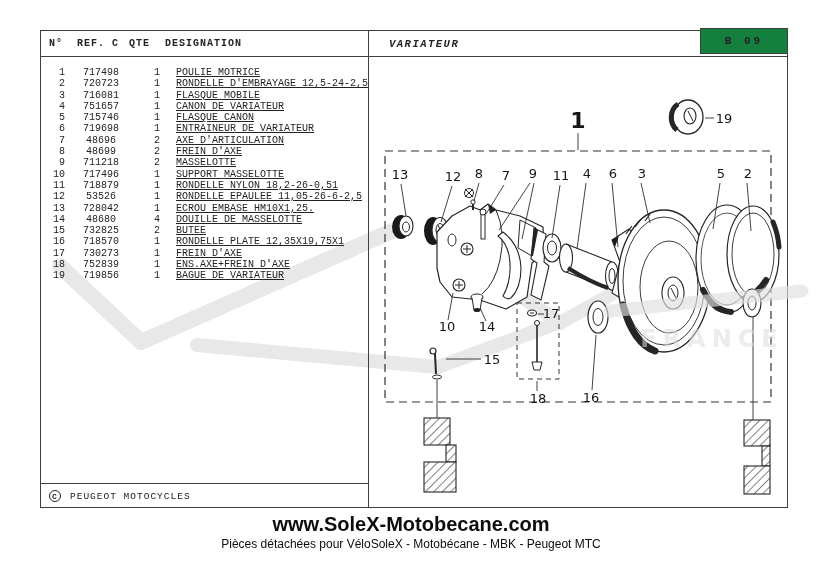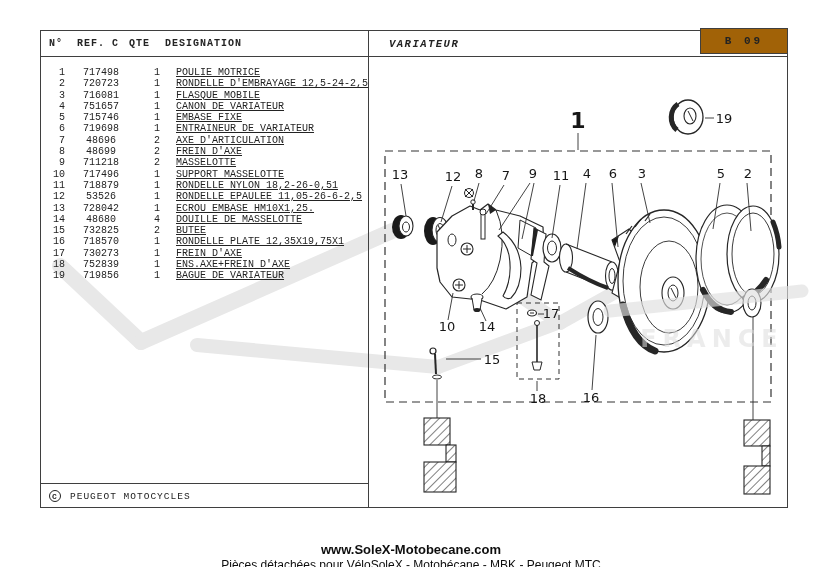--- a/index.html
+++ b/index.html
@@ -9,37 +9,37 @@
   .page{position:absolute;left:40px;top:30px;width:748px;height:478px;
         border:1.5px solid #3f3f3f;box-sizing:border-box;background:transparent;z-index:1;}
   .header-band{position:absolute;left:0;top:0;width:100%;height:26px;
         border-bottom:1.3px solid #3f3f3f;box-sizing:border-box;}
   .vdiv{position:absolute;left:327px;top:0;height:100%;width:0;border-left:1.3px solid #3f3f3f;}
   .th{position:absolute;top:7px;font-size:10px;font-weight:bold;color:#232323;letter-spacing:1px;white-space:pre;}
   .th-no{left:8px;} .th-ref{left:36px;} .th-qte{left:88px;} .th-des{left:124px;}
   .title-variateur{position:absolute;left:348px;top:7px;font-size:10.5px;font-style:italic;
         letter-spacing:1.5px;color:#232323;font-weight:bold;text-align:center;}
   .code-box{position:absolute;left:659px;top:-3px;width:88px;height:26px;border:1.6px solid #3f3f3f;
-        background:#a16207;box-sizing:border-box;display:flex;align-items:center;justify-content:center;
+        background:#15803d;box-sizing:border-box;display:flex;align-items:center;justify-content:center;
         font-size:11px;font-weight:bold;letter-spacing:3px;color:#232323;}
   .rows{position:absolute;left:4px;top:36px;}
   .prow{display:flex;height:11.3px;font-size:10px;color:#232323;line-height:11.3px;}
   .c-n{width:20px;text-align:right;}
   .c-ref{width:44px;text-align:center;margin-left:14px;}
   .c-q{width:37px;text-align:right;}
   .c-d{margin-left:16px;white-space:pre;text-decoration:underline;}
   .bottom-line{position:absolute;left:0;top:452px;width:327px;border-top:1.2px solid #3f3f3f;}
   .copyright{position:absolute;left:8px;top:459px;display:flex;align-items:center;gap:9px;
         font-size:9.5px;color:#232323;letter-spacing:1px;}
   .csym{width:12px;height:12px;border:1.2px solid #232323;border-radius:50%;box-sizing:border-box;
         display:flex;align-items:center;justify-content:center;font-size:8px;font-weight:bold;}
   .diagram-layer{position:absolute;left:0;top:0;z-index:2;pointer-events:none;}
   .footer{position:absolute;left:0;top:513px;width:822px;text-align:center;z-index:3;
         font-family:"Liberation Sans","DejaVu Sans",sans-serif;color:#0d0d0d;}
-  .f1{font-size:13px;font-weight:bold;margin-top:29px;}
+  .f1{font-size:20px;font-weight:bold;}
   .f2{font-size:12px;margin-top:1px;}
   .lbl{font-family:"DejaVu Sans","Liberation Sans",sans-serif;font-size:13px;fill:#161616;}
   .lbl-big{font-family:"DejaVu Sans","Liberation Sans",sans-serif;font-size:22px;font-weight:bold;fill:#161616;}
   .ink{stroke:#262626;fill:none;}
   .part{fill:#ffffff;stroke:#262626;}
   .leader{stroke:#2e2e2e;stroke-width:0.9;}
 </style>
 </head>
 <body>
 
@@ -86,21 +86,21 @@
       <div class="prow">
         <span class="c-n">4</span>
         <span class="c-ref">751657</span>
         <span class="c-q">1</span>
         <span class="c-d">CANON DE VARIATEUR</span>
       </div>
       <div class="prow">
         <span class="c-n">5</span>
         <span class="c-ref">715746</span>
         <span class="c-q">1</span>
-        <span class="c-d">EMBASE FIXE</span>
+        <span class="c-d">FLASQUE CANON</span>
       </div>
       <div class="prow">
         <span class="c-n">6</span>
         <span class="c-ref">719698</span>
         <span class="c-q">1</span>
         <span class="c-d">ENTRAINEUR DE VARIATEUR</span>
       </div>
       <div class="prow">
         <span class="c-n">7</span>
         <span class="c-ref">48696</span>

